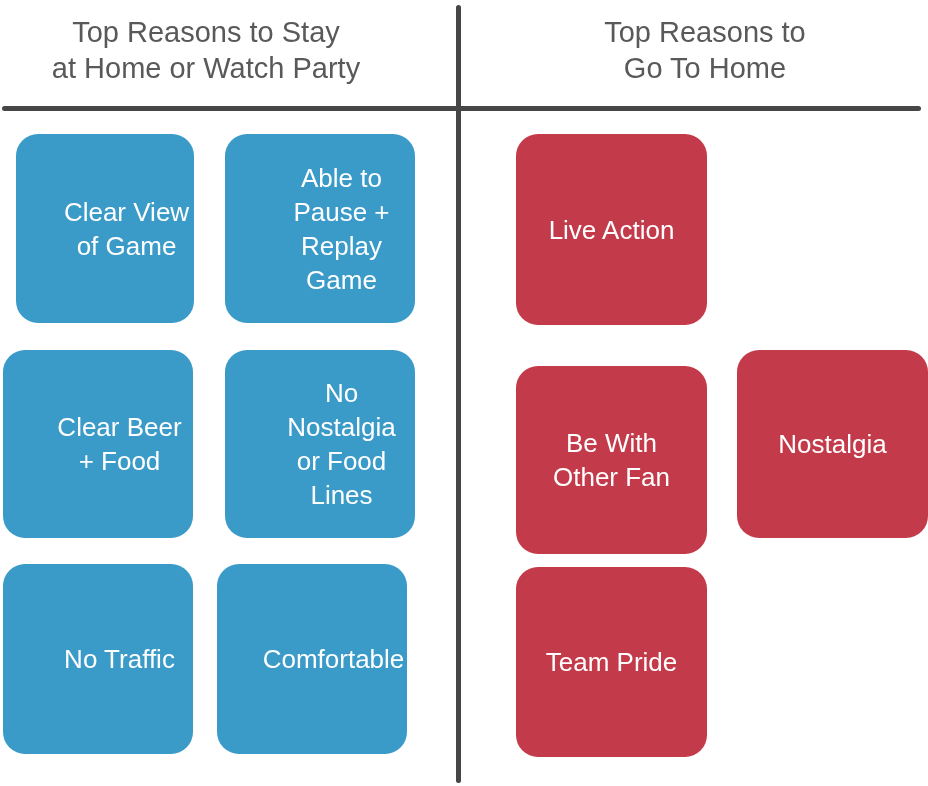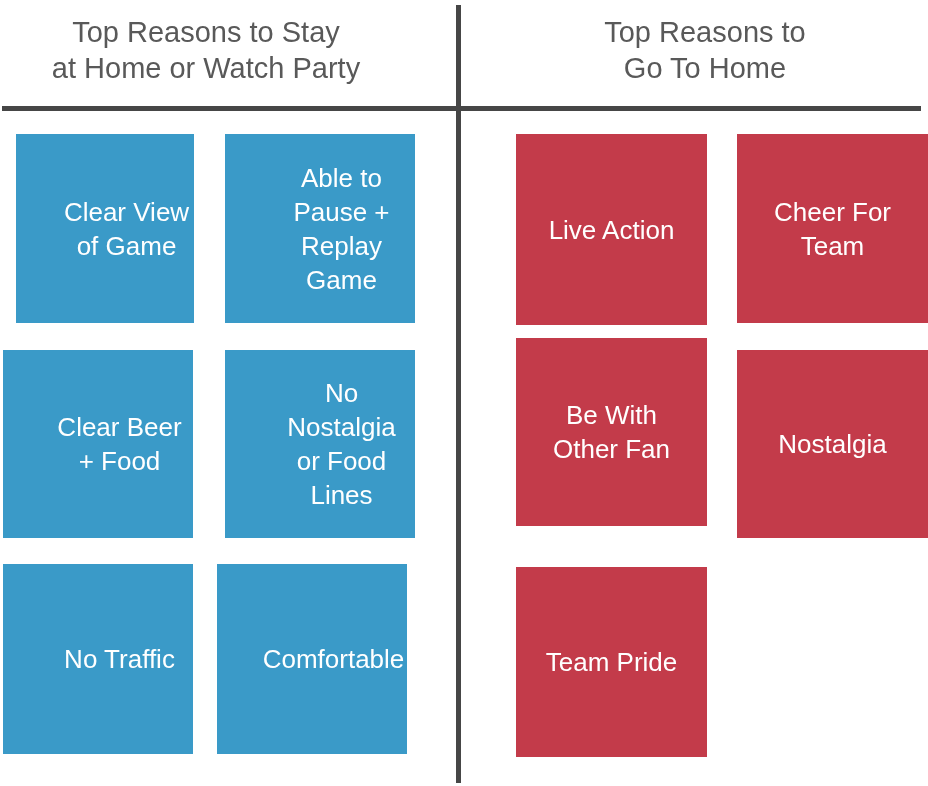--- a/index.html
+++ b/index.html
@@ -3,21 +3,21 @@
 <meta charset="utf-8">
 <style>
   :root {
     --stay-box: #3a9ac8;
     --game-box: #c33b4a;
     --title-text: #595959;
     --divider: #464646;
     --box-text: #ffffff;
     --background: #ffffff;
   }
-  * { box-sizing: border-box; margin: 0; padding: 0; }
+  * { box-sizing: border-box; margin: 0; padding: 0; border-radius: 22px; }
   body {
     font-family: "Liberation Sans", sans-serif;
     background: var(--background);
   }
   .canvas {
     position: relative;
     width: 928px;
     height: 786px;
     background: var(--background);
     overflow: hidden;
@@ -102,25 +102,21 @@
   <div class="box blue" style="left:3px;   top:564px; width:190px; height:190px">
     <div>No Traffic</div>
   </div>
   <div class="box blue" style="left:217px; top:564px; width:190px; height:190px">
     <div>Comfortable</div>
   </div>
 
   <div class="box red" style="left:516px; top:134px; width:191px; height:191px">
     <div>Live Action</div>
   </div>
-  <div class="box red" style="left:737px; top:134px; width:191px; height:189px">
-    <div>Cheer For</div>
-    <div>Team</div>
-  </div>
-  <div class="box red" style="left:516px; top:338px; width:191px; height:188px">
+  <div class="box red" style="left:516px; top:366px; width:191px; height:188px">
     <div>Be With</div>
     <div>Other Fan</div>
   </div>
   <div class="box red" style="left:737px; top:350px; width:191px; height:188px">
     <div>Nostalgia</div>
   </div>
   <div class="box red" style="left:516px; top:567px; width:191px; height:190px">
     <div>Team Pride</div>
   </div>
 

